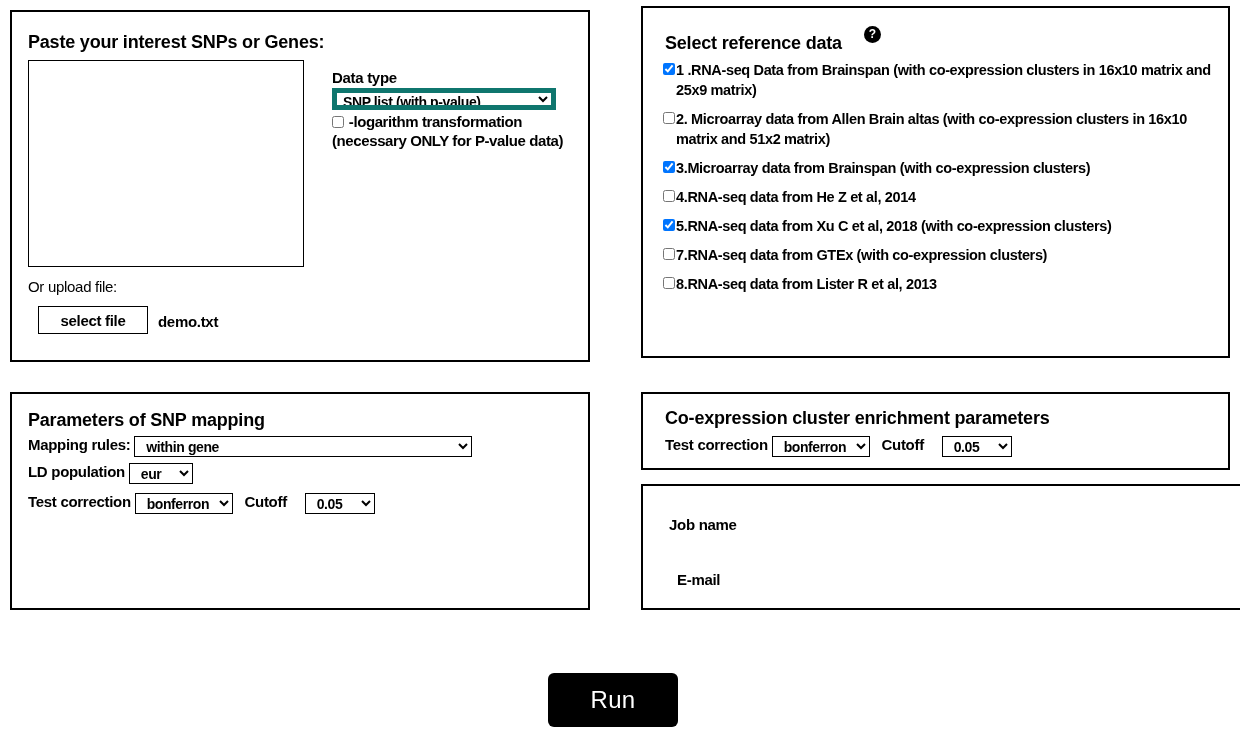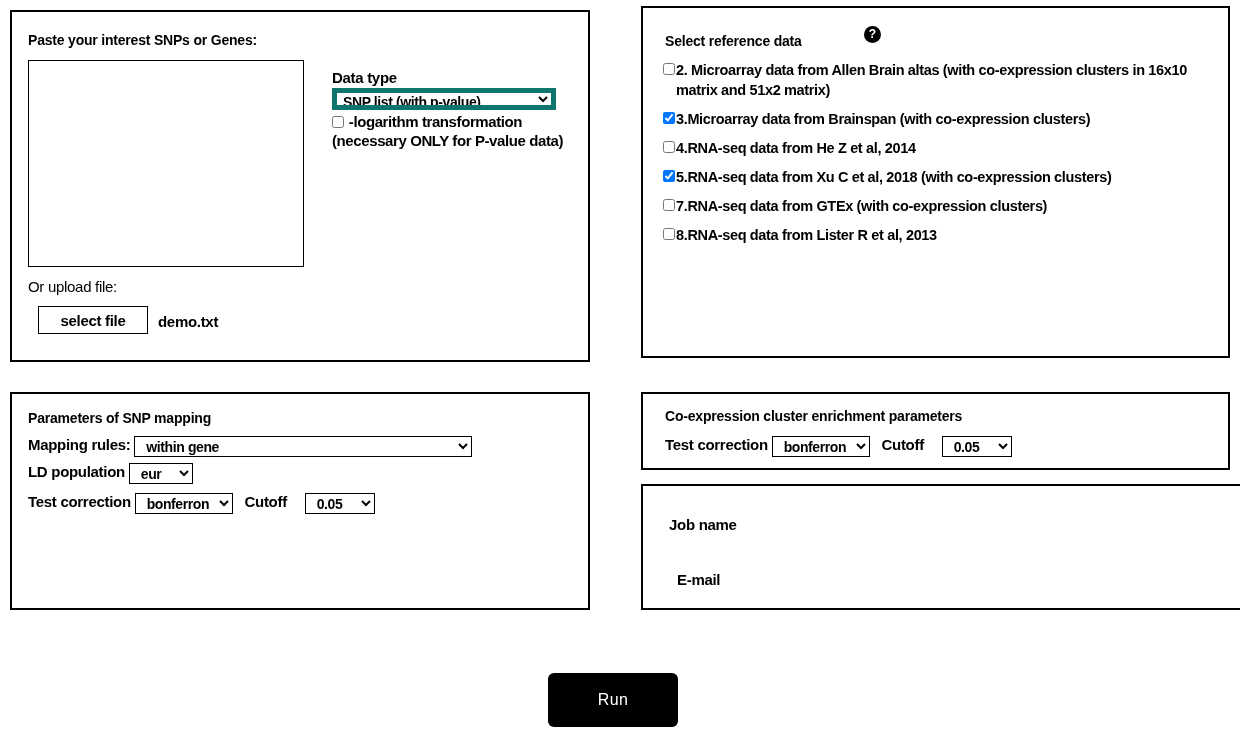--- a/index.html
+++ b/index.html
@@ -25,21 +25,21 @@
 
   
   #panel-input      { left: 10px;  top: 10px;  width: 580px;  height: 352px; }
   #panel-reference  { left: 641px; top: 6px;  width: 589px;  height: 352px; }
   #panel-mapping    { left: 10px;  top: 392px; width: 580px;  height: 218px; }
   #panel-coexp      { left: 641px; top: 392px; width: 589px;  height: 78px;  }
   #panel-job        { left: 641px; top: 484px; width: 704px;  height: 126px; }
 
   .panel-title {
     font-weight: bold;
-    font-size: 14px;
+    font-size: 18px;
     letter-spacing: -0.2px;
   }
 
   
   #panel-input .panel-title { position: absolute; left: 16px; top: 20px; }
 
   #snp-textarea {
     position: absolute;
     left: 16px;
     top: 48px;
@@ -218,21 +218,21 @@
     position: absolute;
     left: 548px;
     top: 673px;
     width: 130px;
     height: 54px;
     background: #000000;
     color: #ffffff;
     border: none;
     border-radius: 6px;
     font-family: "Liberation Sans", sans-serif;
-    font-size: 16px;
+    font-size: 24px;
     letter-spacing: 0.3px;
     cursor: pointer;
   }
 </style>
 </head>
 <body>
 
 <div class="panel" id="panel-input">
   <div class="panel-title">Paste your interest SNPs or Genes:</div>
 
@@ -249,20 +249,24 @@
 
   <div id="upload-label">Or upload file:</div>
   <button id="select-file-button">select file</button>
   <div id="selected-file-name">demo.txt</div>
 </div>
 
 <div class="panel" id="panel-reference">
   <div class="panel-title">Select reference data</div>
   <div id="reference-list">
       <label class="ref-item">
+        <input type="checkbox" checked="" style="">
+        <span class="ref-text">1 .RNA-seq Data from Brainspan (with co-expression clusters in 16x10 matrix and 25x9 matrix)</span>
+      </label>
+      <label class="ref-item">
         <input type="checkbox" style="">
         <span class="ref-text">2. Microarray data from Allen Brain altas (with co-expression clusters in 16x10 matrix and 51x2 matrix)</span>
       </label>
       <label class="ref-item">
         <input type="checkbox" checked="" style="">
         <span class="ref-text">3.Microarray data from Brainspan (with co-expression clusters)</span>
       </label>
       <label class="ref-item">
         <input type="checkbox" style="">
         <span class="ref-text">4.RNA-seq data from He Z et al, 2014</span>

